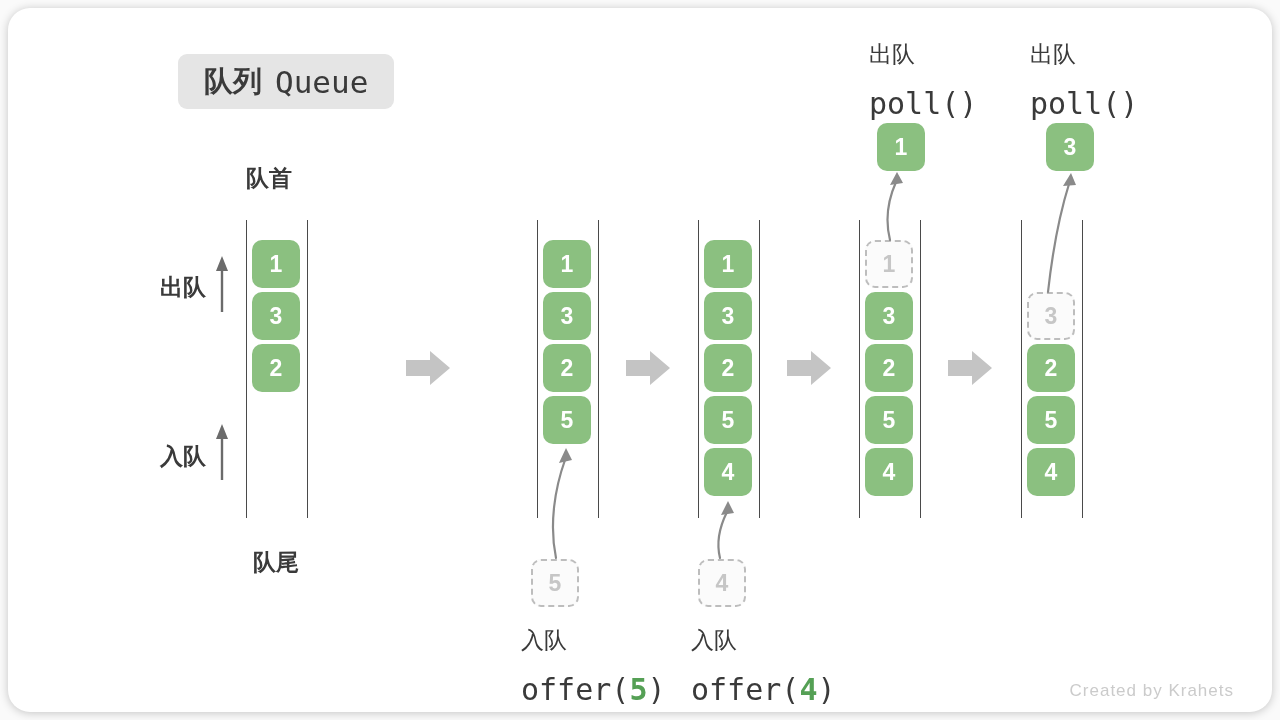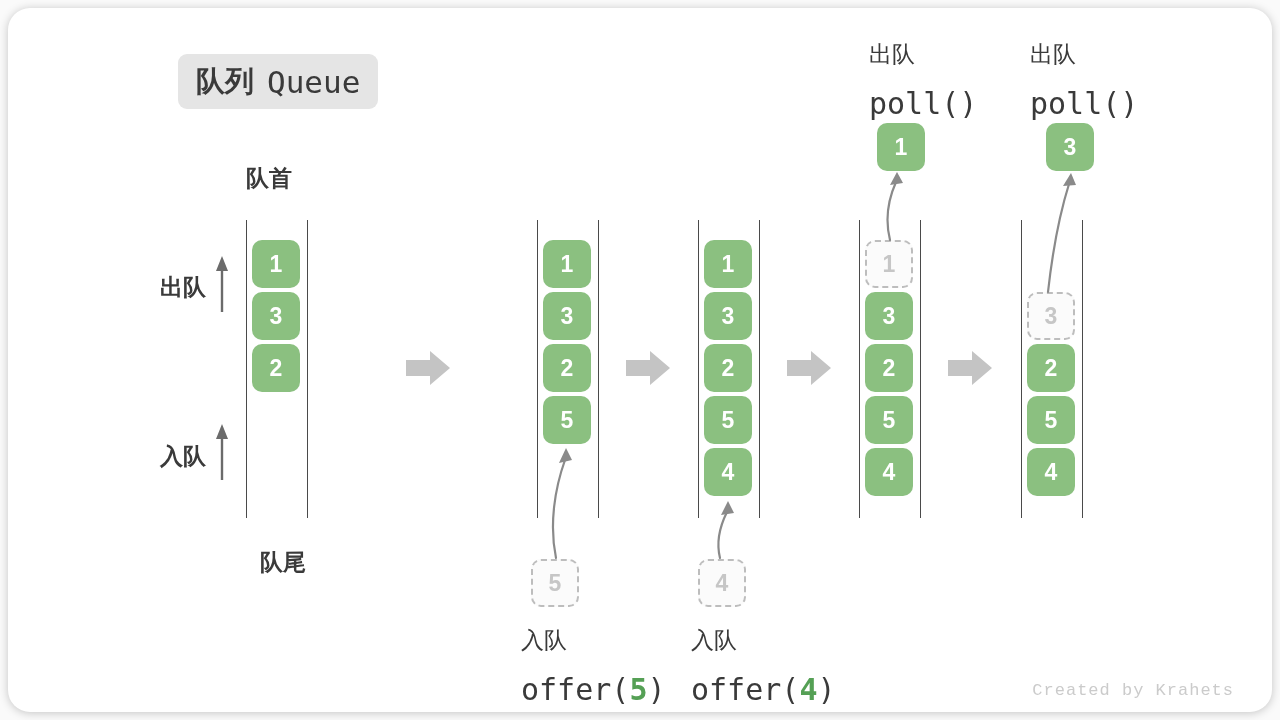--- a/index.html
+++ b/index.html
@@ -1,27 +1,27 @@
 <!DOCTYPE html>
 <html><head>
 <meta charset="utf-8">
 <style>
   html,body{margin:0;padding:0;background:#ffffff;}
   .canvas{position:relative;width:1280px;height:720px;font-family:"Liberation Sans",sans-serif;overflow:hidden;background:#fafafa;}
   .card{position:absolute;left:8px;top:8px;width:1264px;height:704px;background:#ffffff;border-radius:22px;box-shadow:0 1px 10px rgba(0,0,0,0.22);}
 
   
-  .badge{position:absolute;left:170px;top:46px;height:55px;padding:0 18px;background:#e5e5e5;border-radius:9px;display:flex;align-items:center;gap:13px;}
+  .badge{position:absolute;left:170px;top:46px;height:55px;padding:0 26px;background:#e5e5e5;border-radius:9px;display:flex;align-items:center;gap:13px;}
   .badge .zh{font-size:29px;font-weight:700;color:#3a3a3a;}
   .badge .en{font-family:"DejaVu Sans Mono",monospace;font-size:31px;color:#3a3a3a;}
 
   
   .lbl{position:absolute;font-size:23px;font-weight:700;color:#3a3a3a;}
   .lbl-front{left:238px;top:155px;width:62px;text-align:left;}
-  .lbl-rear{left:244px;top:539px;width:62px;text-align:center;}
+  .lbl-rear{left:237px;top:539px;width:62px;text-align:center;}
   .lbl-deq{left:152px;top:264px;}
   .lbl-enq{left:152px;top:433px;}
   .uparrow{position:absolute;width:16px;height:58px;}
   .uparrow.a1{left:206px;top:248px;}
   .uparrow.a2{left:206px;top:416px;}
 
   
   .channel{position:absolute;top:212px;width:62px;height:298px;border-left:1.5px solid #4a4a4a;border-right:1.5px solid #4a4a4a;box-sizing:border-box;}
   .ch1{left:238px;} .ch2{left:529px;} .ch3{left:690px;} .ch4{left:851px;} .ch5{left:1013px;}
 
@@ -44,21 +44,21 @@
   .curve{position:absolute;}
 
   
   .op{position:absolute;}
   .op .zh{font-size:23px;font-weight:500;color:#3a3a3a;}
   .op .code{font-family:"DejaVu Sans Mono",monospace;font-size:30px;color:#3a3a3a;margin-top:16px;white-space:nowrap;}
   .op .code .arg{color:#55a055;font-weight:700;}
   .op-enq1{left:513px;top:617px;} .op-enq2{left:683px;top:617px;}
   .op-deq1{left:861px;top:31px;} .op-deq2{left:1022px;top:31px;}
 
-  .watermark{position:absolute;right:38px;top:673px;font-family:Liberation Mono, monospace;font-size:17px;color:#cbcbcb;letter-spacing:1px;}
+  .watermark{position:absolute;right:38px;top:673px;font-family:Liberation Sans, sans-serif;font-size:17px;color:#cbcbcb;letter-spacing:1px;}
 </style>
 </head>
 <body>
 
 <div class="canvas">
   <div class="card">
 
     <div class="badge">
       <span class="zh">队列</span>
       <span class="en">Queue</span>

